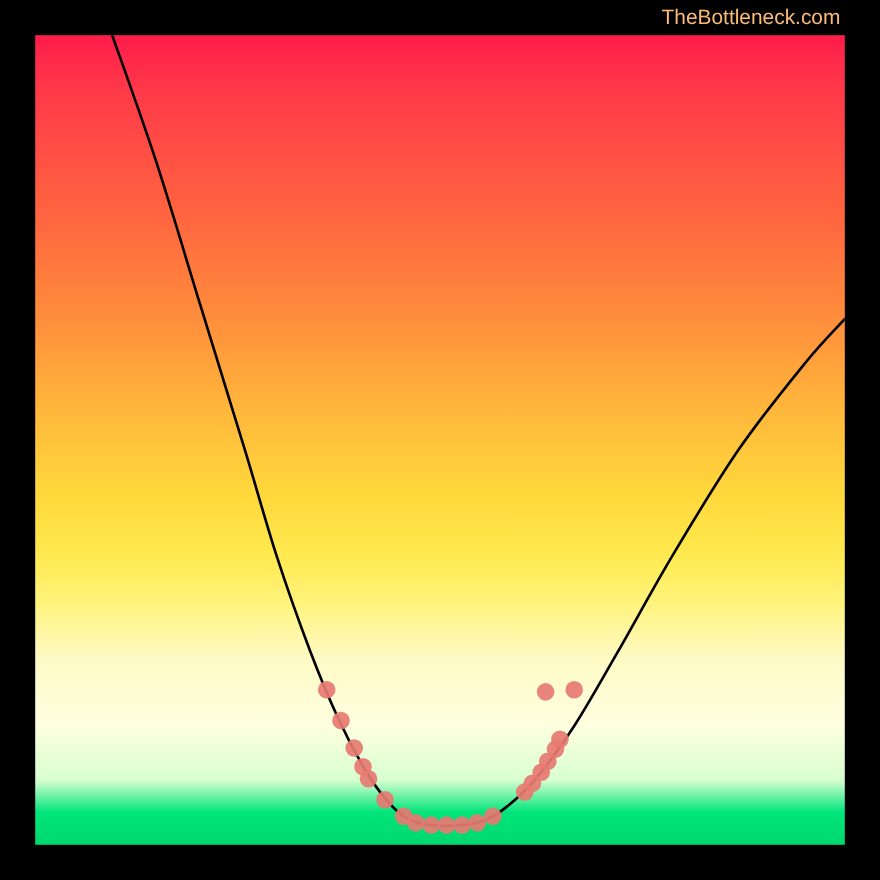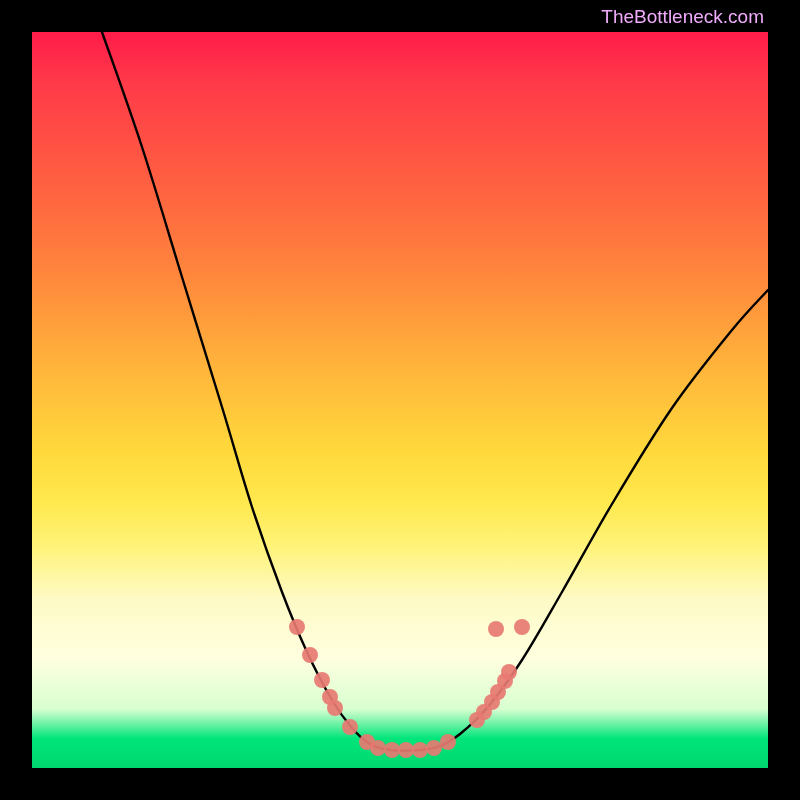--- a/index.html
+++ b/index.html
@@ -42,21 +42,21 @@
         #ffffdf 85%,
         #d8ffd0 92%,
         #00e57a 96%,
         #00d86e 100%
       );
   }
   .watermark {
     position: absolute;
     top: 6px;
     right: 36px;
-    color: #f0abfc;
+    color: #fdba74;
     font-size: 19px;
     font-family: Arial, Helvetica, sans-serif;
     letter-spacing: 0px;
     user-select: none;
   }
   svg.curve {
     position: absolute;
     top: 0;
     left: 0;
     width: 736px;

